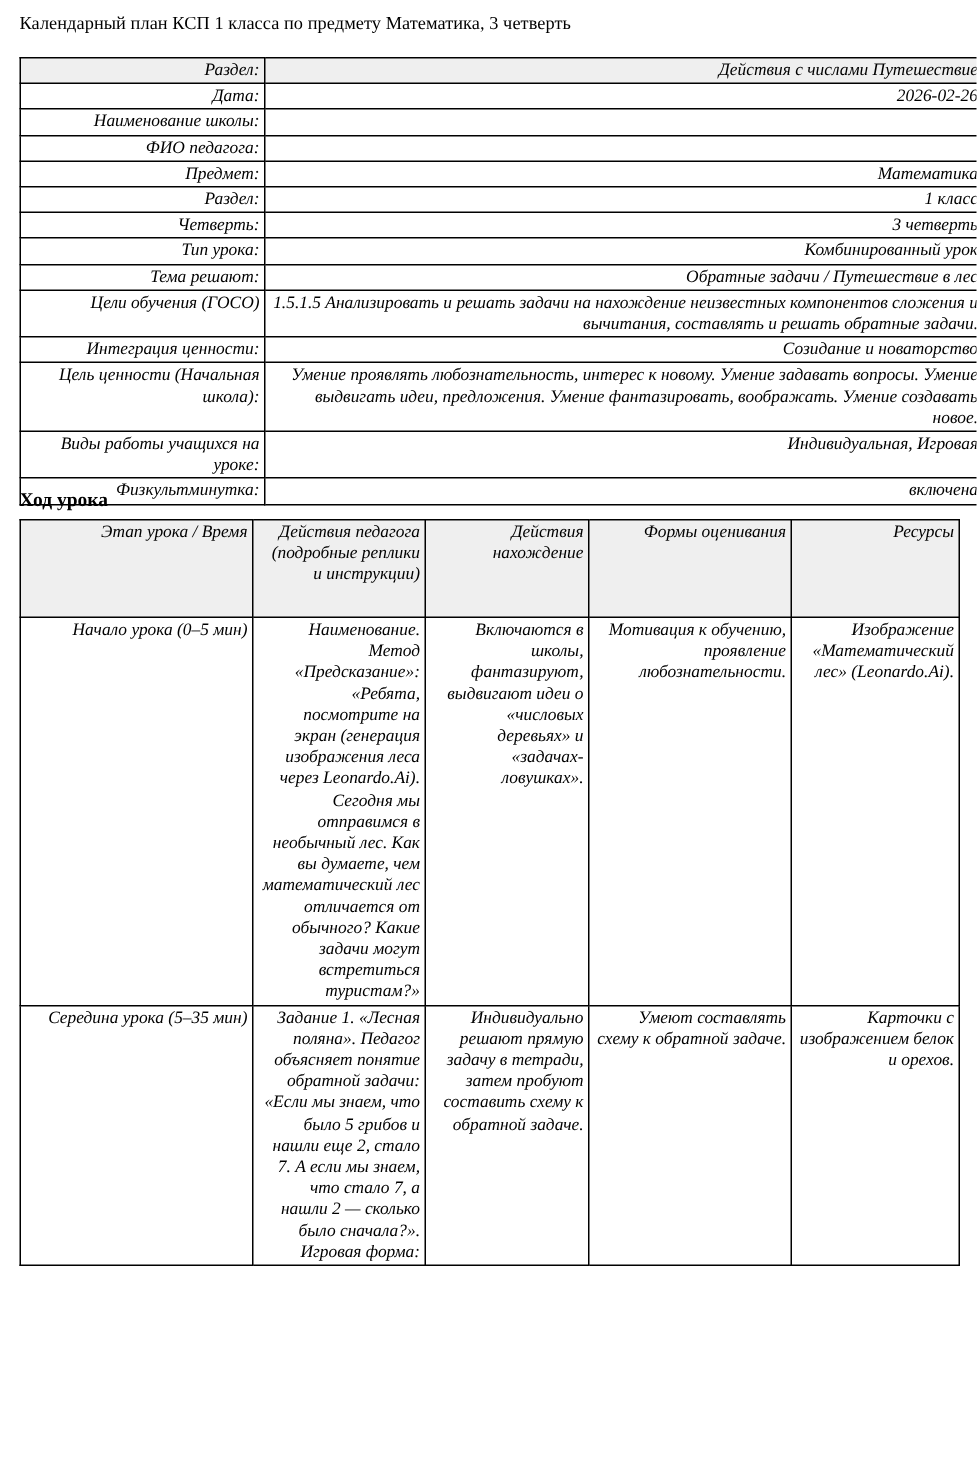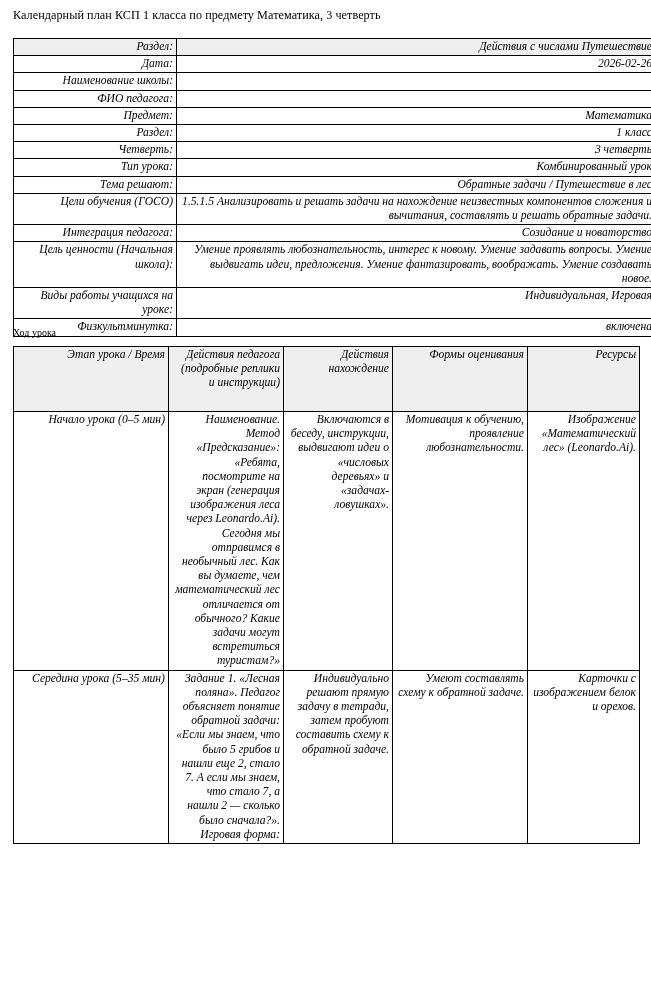--- a/index.html
+++ b/index.html
@@ -28,23 +28,24 @@
     left: 13px;
     top: 8px;
     font-size: 12.2px;
     line-height: 15px;
     white-space: nowrap;
     letter-spacing: 0.05px;
   }
   .section-label {
     position: absolute;
     left: 13px;
-    font-size: 10px;
+    font-size: 13px;
     line-height: 14px;
     white-space: nowrap;
+    font-weight: bold;
   }
   table.doc-table {
     position: absolute;
     left: 13px;
     border-collapse: collapse;
     table-layout: fixed;
     width: 626px;
     font-size: 11.6px;
     line-height: 14.2px;
   }
@@ -138,21 +139,21 @@
       </tr>
       <tr>
         <td class="label-cell">Тема решают:</td>
         <td class="value-cell">Обратные задачи / Путешествие в лес</td>
       </tr>
       <tr>
         <td class="label-cell">Цели обучения (ГОСО)</td>
         <td class="value-cell">1.5.1.5 Анализировать и решать задачи на нахождение неизвестных компонентов сложения и вычитания, составлять и решать обратные задачи.</td>
       </tr>
       <tr>
-        <td class="label-cell">Интеграция педагога:</td>
+        <td class="label-cell">Интеграция ценности:</td>
         <td class="value-cell">Созидание и новаторство</td>
       </tr>
       <tr>
         <td class="label-cell">Цель ценности (Начальная школа):</td>
         <td class="value-cell">Умение проявлять любознательность, интерес к новому. Умение задавать вопросы. Умение выдвигать идеи, предложения. Умение фантазировать, воображать. Умение создавать новое.</td>
       </tr>
       <tr>
         <td class="label-cell">Виды работы учащихся на уроке:</td>
         <td class="value-cell">Индивидуальная, Игровая</td>
       </tr>
@@ -179,21 +180,21 @@
         <td>Действия педагога (подробные реплики и инструкции)</td>
         <td>Действия нахождение</td>
         <td>Формы оценивания</td>
         <td>Ресурсы</td>
       </tr>
     </thead>
     <tbody>
       <tr class="row-start">
         <td>Начало урока (0–5 мин)</td>
         <td>Наименование. Метод «Предсказание»: «Ребята, посмотрите на экран (генерация изображения леса через Leonardo.Ai). Сегодня мы отправимся в необычный лес. Как вы думаете, чем математический лес отличается от обычного? Какие задачи могут встретиться туристам?»</td>
-        <td>Включаются в беседу, инструкции, выдвигают идеи о «числовых деревьях» и «задачах-ловушках».</td>
+        <td>Включаются в школы, фантазируют, выдвигают идеи о «числовых деревьях» и «задачах-ловушках».</td>
         <td>Мотивация к обучению, проявление любознательности.</td>
         <td>Изображение «Математический лес» (Leonardo.Ai).</td>
       </tr>
       <tr class="row-middle">
         <td>Середина урока (5–35 мин)</td>
         <td>Задание 1. «Лесная поляна». Педагог объясняет понятие обратной задачи: «Если мы знаем, что было 5 грибов и нашли еще 2, стало 7. А если мы знаем, что стало 7, а нашли 2 — сколько было сначала?». Игровая форма:</td>
         <td>Индивидуально решают прямую задачу в тетради, затем пробуют составить схему к обратной задаче.</td>
         <td>Умеют составлять схему к обратной задаче.</td>
         <td>Карточки с изображением белок и орехов.</td>
       </tr>

